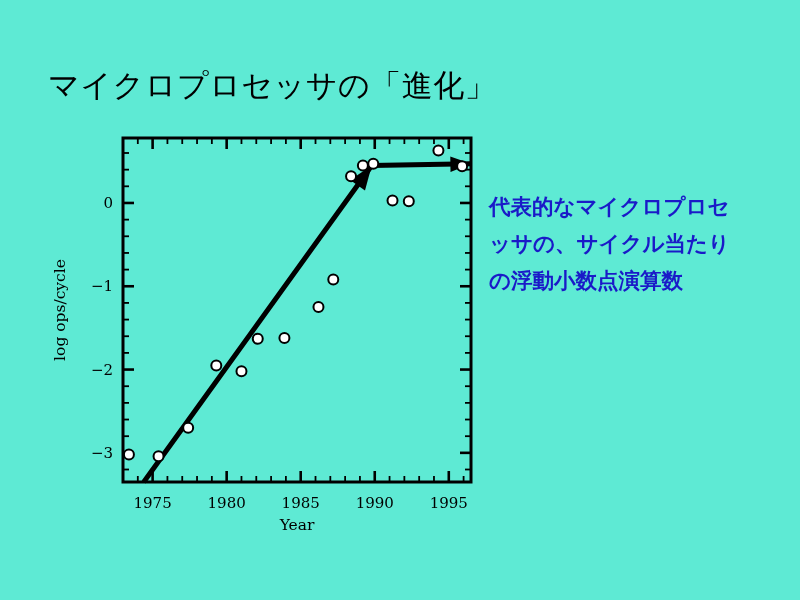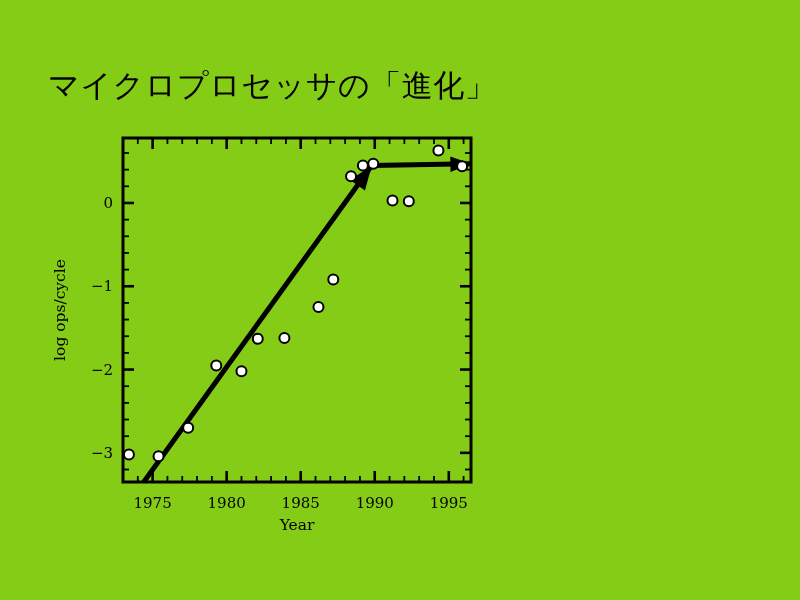--- a/index.html
+++ b/index.html
@@ -13,21 +13,21 @@
     position: relative;
     overflow: hidden;
     font-family: "Liberation Sans", sans-serif;
     background: #ffffff;
   }
   #slide {
     position: absolute;
     left: 0; top: 0;
     width: 800px;
     height: 600px;
-    background: #84cc16;
+    background: #5eead4;
   }
   #slide-title {
     position: absolute;
     left: 48px;
     top: 66px;
     font-family: "DejaVu Sans", sans-serif;
     font-size: 31px;
     line-height: 38px;
     font-weight: 400;
     color: #000000;
@@ -193,15 +193,16 @@
           <circle cx="317.89787234042615" cy="35.486682808716694" r="5" fill="#ffffff" stroke="#000" stroke-width="2"></circle>
           <circle cx="328.2638297872354" cy="33.820823244552" r="5" fill="#ffffff" stroke="#000" stroke-width="2"></circle>
           <circle cx="347.5148936170219" cy="70.46973365617436" r="5" fill="#ffffff" stroke="#000" stroke-width="2"></circle>
           <circle cx="363.80425531914824" cy="71.30266343825662" r="5" fill="#ffffff" stroke="#000" stroke-width="2"></circle>
           <circle cx="393.421276595744" cy="20.49394673123487" r="5" fill="#ffffff" stroke="#000" stroke-width="2"></circle>
           <circle cx="417.11489361702263" cy="36.31961259079901" r="5" fill="#ffffff" stroke="#000" stroke-width="2"></circle>
         </g>
     </svg>
   </div>
 
+  <div class="notes" id="note-1">代表的なマイクロプロセッサの、サイクル当たりの浮動小数点演算数</div>
 
 
 </div>
 
 </body></html>

